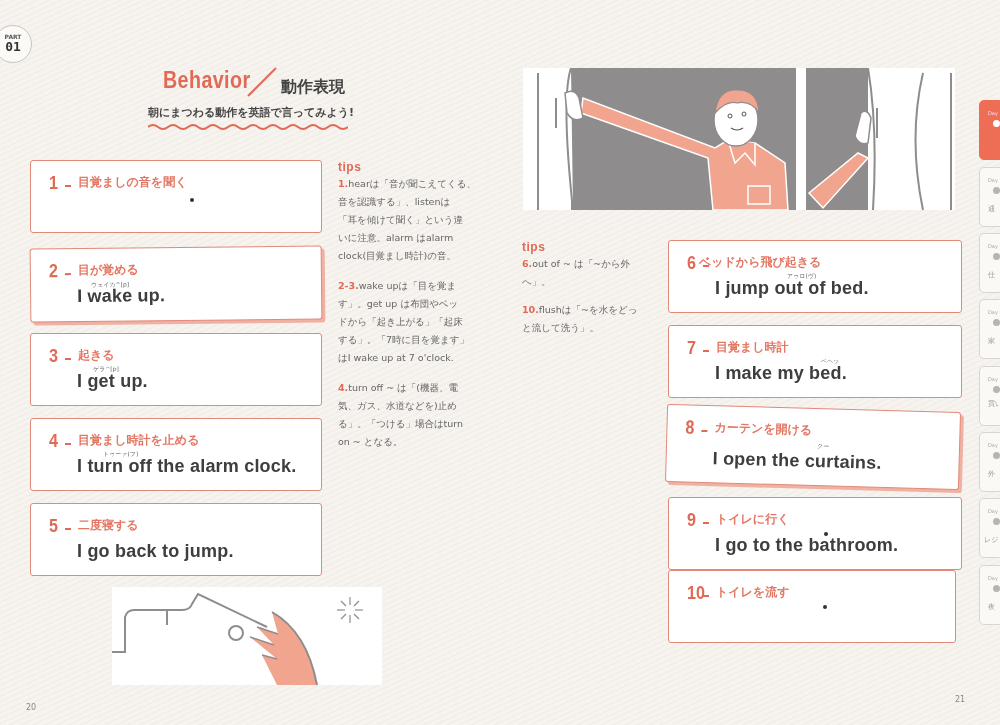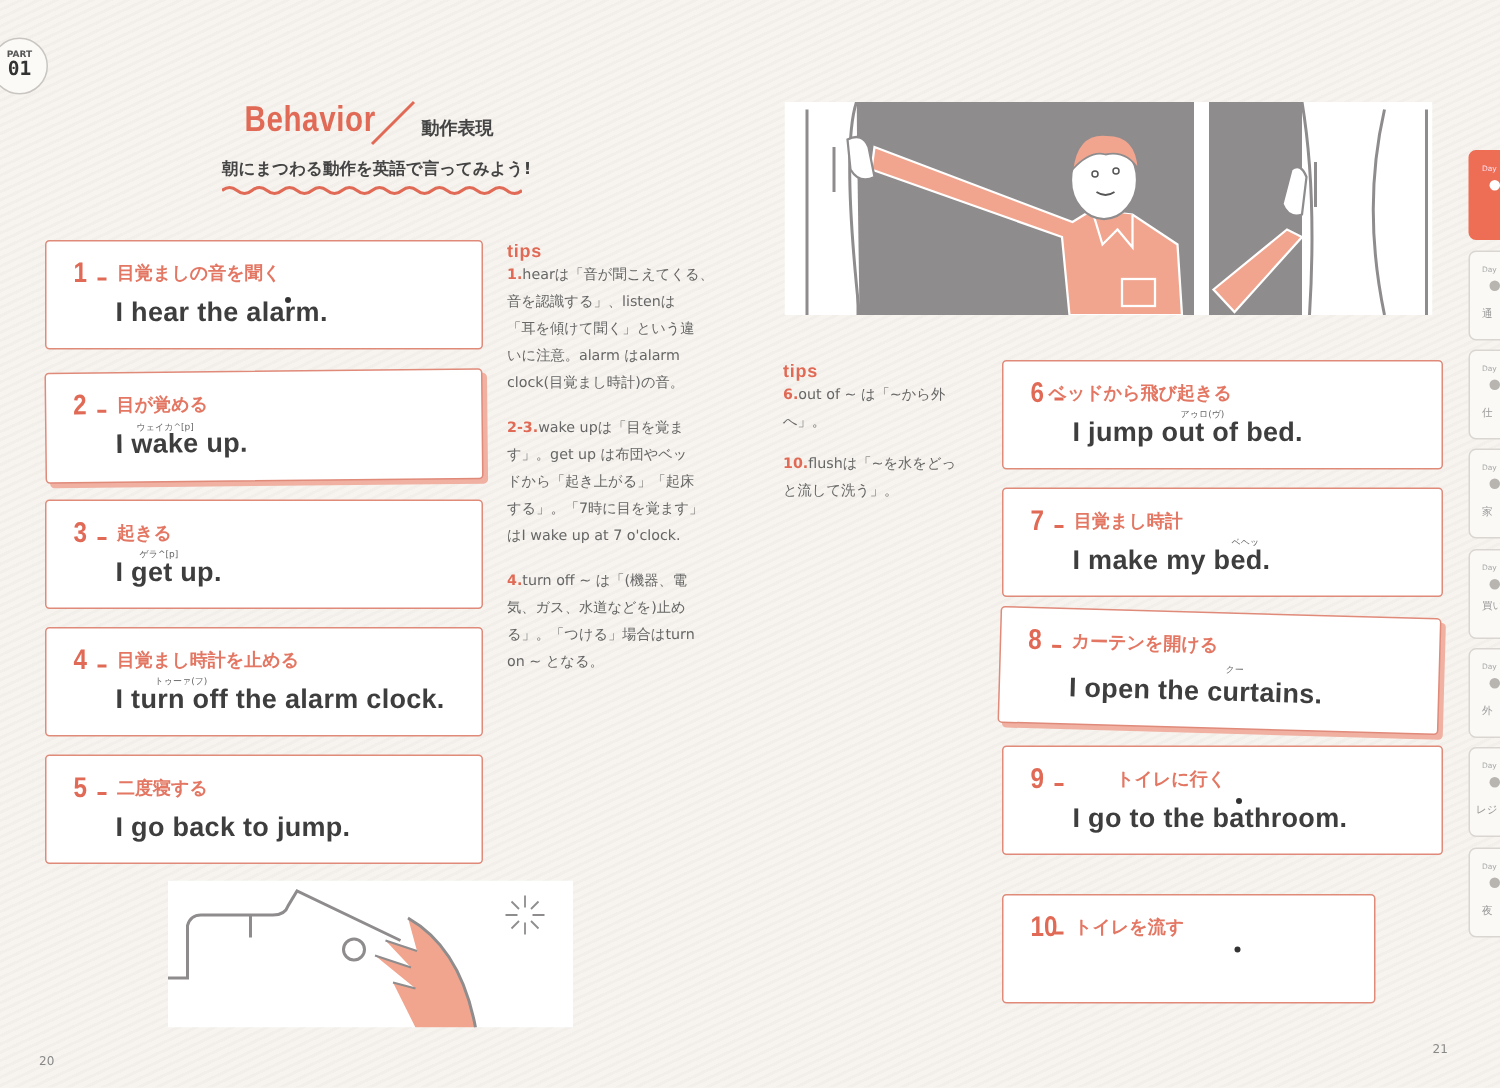--- a/index.html
+++ b/index.html
@@ -18,21 +18,21 @@
     left: -6px; top: 25px; width: 38px; height: 38px; border-radius: 50%;
     border: 1.5px solid #c9c6c2; background: #fbfaf7;
     display: flex; flex-direction: column; align-items: center; justify-content: center;
   }
   .part-badge .lbl { font-size: 6px; color: #555; font-weight: bold; line-height: 1; }
   .part-badge .num { font-size: 13px; color: #333; font-weight: bold; line-height: 1.1; font-family: "DejaVu Sans Mono", monospace; }
 
   
   .title-en { left: 163px; top: 66px; font-family: "Liberation Sans", sans-serif; font-weight: bold; font-size: 24px; color: #e06a55; transform: scaleX(0.82); transform-origin: left; letter-spacing: 0.5px; }
   .title-slash { left: 244px; top: 64px; width: 36px; height: 36px; }
-  .title-jp { left: 281px; top: 77px; font-size: 12px; font-weight: bold; color: #444; }
+  .title-jp { left: 281px; top: 77px; font-size: 16px; font-weight: bold; color: #444; }
   .subtitle { left: 148px; top: 105px; font-size: 11px; font-weight: bold; color: #444; }
   .wavy { left: 148px; top: 123px; width: 200px; height: 8px; }
 
   
   .card {
     position: absolute; background: #fff; border: 1.5px solid #e08a7a; border-radius: 3px;
   }
   .card.shadowed { box-shadow: 3px 3px 0 #f0b0a2; }
   .card .num {
     position: absolute; left: 18px; top: 11px; font-family: "Liberation Sans", sans-serif;
@@ -83,21 +83,20 @@
 <div class="abs subtitle">朝にまつわる動作を英語で言ってみよう!</div>
 <svg class="abs wavy" viewBox="0 0 200 8" preserveAspectRatio="none">
   <path d="M0 4 Q5 0 10 4 T20 4 T30 4 T40 4 T50 4 T60 4 T70 4 T80 4 T90 4 T100 4 T110 4 T120 4 T130 4 T140 4 T150 4 T160 4 T170 4 T180 4 T190 4 T200 4" fill="none" stroke="#e06a55" stroke-width="2"></path>
 </svg>
 
 <div class="card" style="left:30px;top:160px;width:292px;height:73px;">
   <span class="num">1</span>
   <span class="dash" style="left:34px;"></span>
   <span class="jp" style="left:47px;">目覚ましの音を聞く</span>
   <span class="dot" style="left:159px;top:37px;"></span>
-  <span class="en">I hear the alarm.</span>
 </div>
 
 <div class="card shadowed" style="left:30px;top:247px;width:292px;height:74px;transform:rotate(-0.6deg);">
   <span class="num">2</span>
   <span class="dash" style="left:34px;"></span>
   <span class="jp" style="left:47px;">目が覚める</span>
   <span class="ruby" style="left:60px;top:32px;">ウェイカ^[p]</span>
   <span class="en">I wake up.</span>
 </div>
 
@@ -231,26 +230,26 @@
   <span class="num">8</span>
   <span class="dash" style="left:34px;"></span>
   <span class="jp" style="left:47px;">カーテンを開ける</span>
   <span class="ruby" style="left:150px;top:33px;">クー</span>
   <span class="en" style="top:42px;">I open the curtains.</span>
 </div>
 
 <div class="card" style="left:668px;top:497px;width:294px;height:73px;">
   <span class="num">9</span>
   <span class="dash" style="left:34px;"></span>
-  <span class="jp" style="left:47px;margin-left:28px;">トイレに行く</span>
+  <span class="jp" style="left:47px;">トイレに行く</span>
   <span class="dot" style="left:155px;top:34px;"></span>
   <span class="en">I go to the bathroom.</span>
 </div>
 
-<div class="card" style="left:668px;top:596px;width:249px;height:73px;">
+<div class="card" style="left:668px;top:570px;width:288px;height:73px;">
   <span class="num">10</span>
   <span class="dash" style="left:34px;"></span>
   <span class="jp" style="left:47px;">トイレを流す</span>
   <span class="dot" style="left:154px;top:34px;"></span>
 </div>
 
 <div class="side-tab active" style="top:100px;height:60px;">
   <span class="s-lbl">Day</span>
   <span class="s-dot"></span>
   <span class="s-txt"></span>

